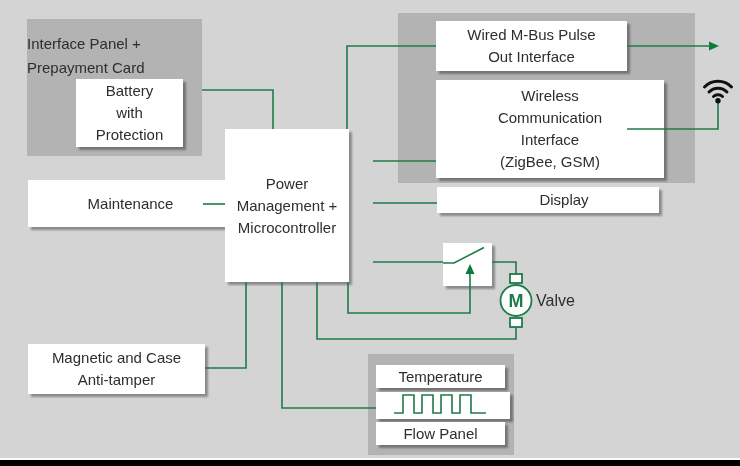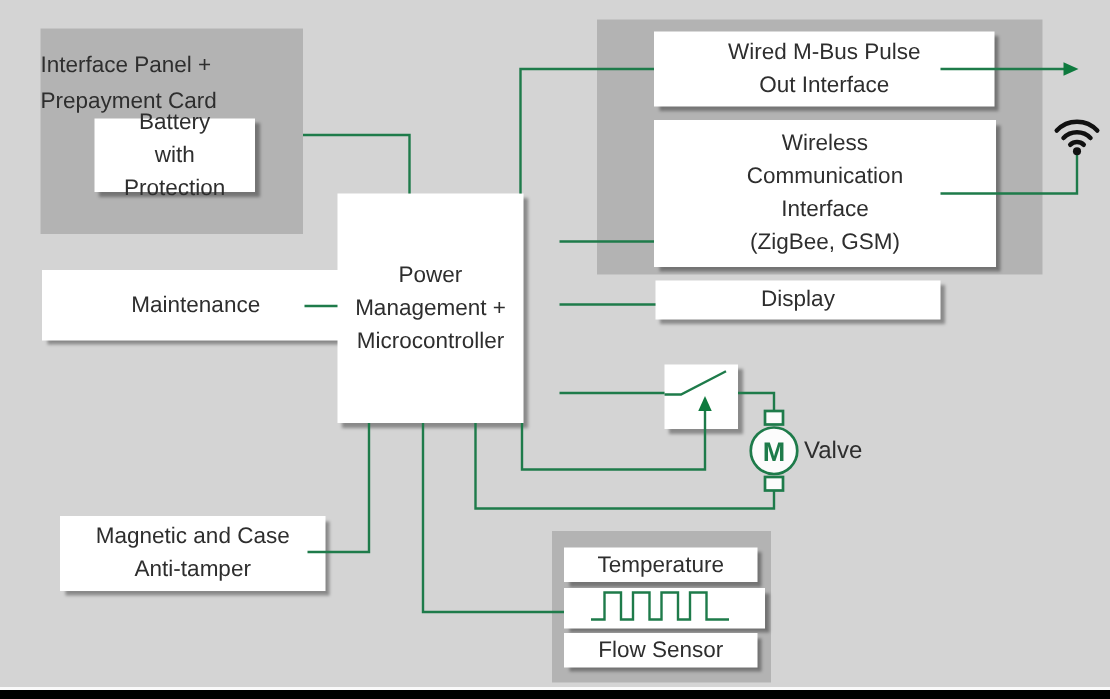--- a/index.html
+++ b/index.html
@@ -15,28 +15,28 @@
 
   .wbox{
     position:absolute;background:var(--box,#ffffff);z-index:2;
     box-shadow:3px 3px 2px rgba(0,0,0,0.35);
     display:flex;align-items:center;justify-content:center;text-align:center;
   }
   .lbl{font-size:15px;line-height:22px;white-space:pre-line;}
   .panel-lbl{position:absolute;left:0;top:13px;width:100%;
     font-size:15px;line-height:24px;white-space:pre-line;z-index:1;}
 
-  .b-battery{left:63px;top:79px;width:107px;height:49px;}
+  .b-battery{left:76px;top:79px;width:107px;height:68px;}
   .b-maintenance{left:28px;top:180px;width:205px;height:47px;}
   .b-power{left:225px;top:129px;width:124px;height:153px;}
-  .b-mbus{left:436px;top:21px;width:227px;height:50px;}
+  .b-mbus{left:436px;top:21px;width:191px;height:50px;}
   .b-wireless{left:436px;top:80px;width:228px;height:98px;}
-  .b-display{left:437px;top:187px;width:190px;height:26px;}
+  .b-display{left:437px;top:187px;width:190px;height:26px;padding-left:32px;}
   .b-switch{left:443px;top:243px;width:49px;height:43px;}
-  .b-antitamper{left:28px;top:344px;width:177px;height:50px;margin-left:12px;}
+  .b-antitamper{left:28px;top:344px;width:177px;height:50px;}
   .b-temperature{left:376px;top:365px;width:129px;height:23px;}
   .b-pulse{left:376px;top:392px;width:134px;height:27px;}
   .b-flow{left:376px;top:422px;width:129px;height:23px;}
 
   .valve-text{position:absolute;left:536px;top:292px;font-size:16px;z-index:2;}
 
   svg.overlay{position:absolute;left:0;top:0;width:740px;height:466px;
     z-index:5;pointer-events:none;}
   .wire{stroke:var(--wire,#1e7b4a);stroke-width:1.6;fill:none;}
   .arrow{fill:var(--accent_dark,#0e7a3e);stroke:none;}
@@ -89,21 +89,21 @@
   <div class="wbox b-switch"></div>
   <div class="wbox b-antitamper">
     <div class="lbl">Magnetic and Case
 Anti-tamper</div>
   </div>
   <div class="wbox b-temperature">
     <div class="lbl">Temperature</div>
   </div>
   <div class="wbox b-pulse"></div>
   <div class="wbox b-flow">
-    <div class="lbl">Flow Sensor</div>
+    <div class="lbl">Flow Panel</div>
   </div>
 
   <div class="valve-text">Valve</div>
 
   <svg class="overlay" viewBox="0 0 740 466">
 
     <path class="wire" d="M 202 90 H 273 V 129"></path>
     <path class="wire" d="M 203 204 H 225"></path>
     <path class="wire" d="M 347 129 V 46 H 436"></path>
     <path class="wire" d="M 627 46 H 712"></path>

